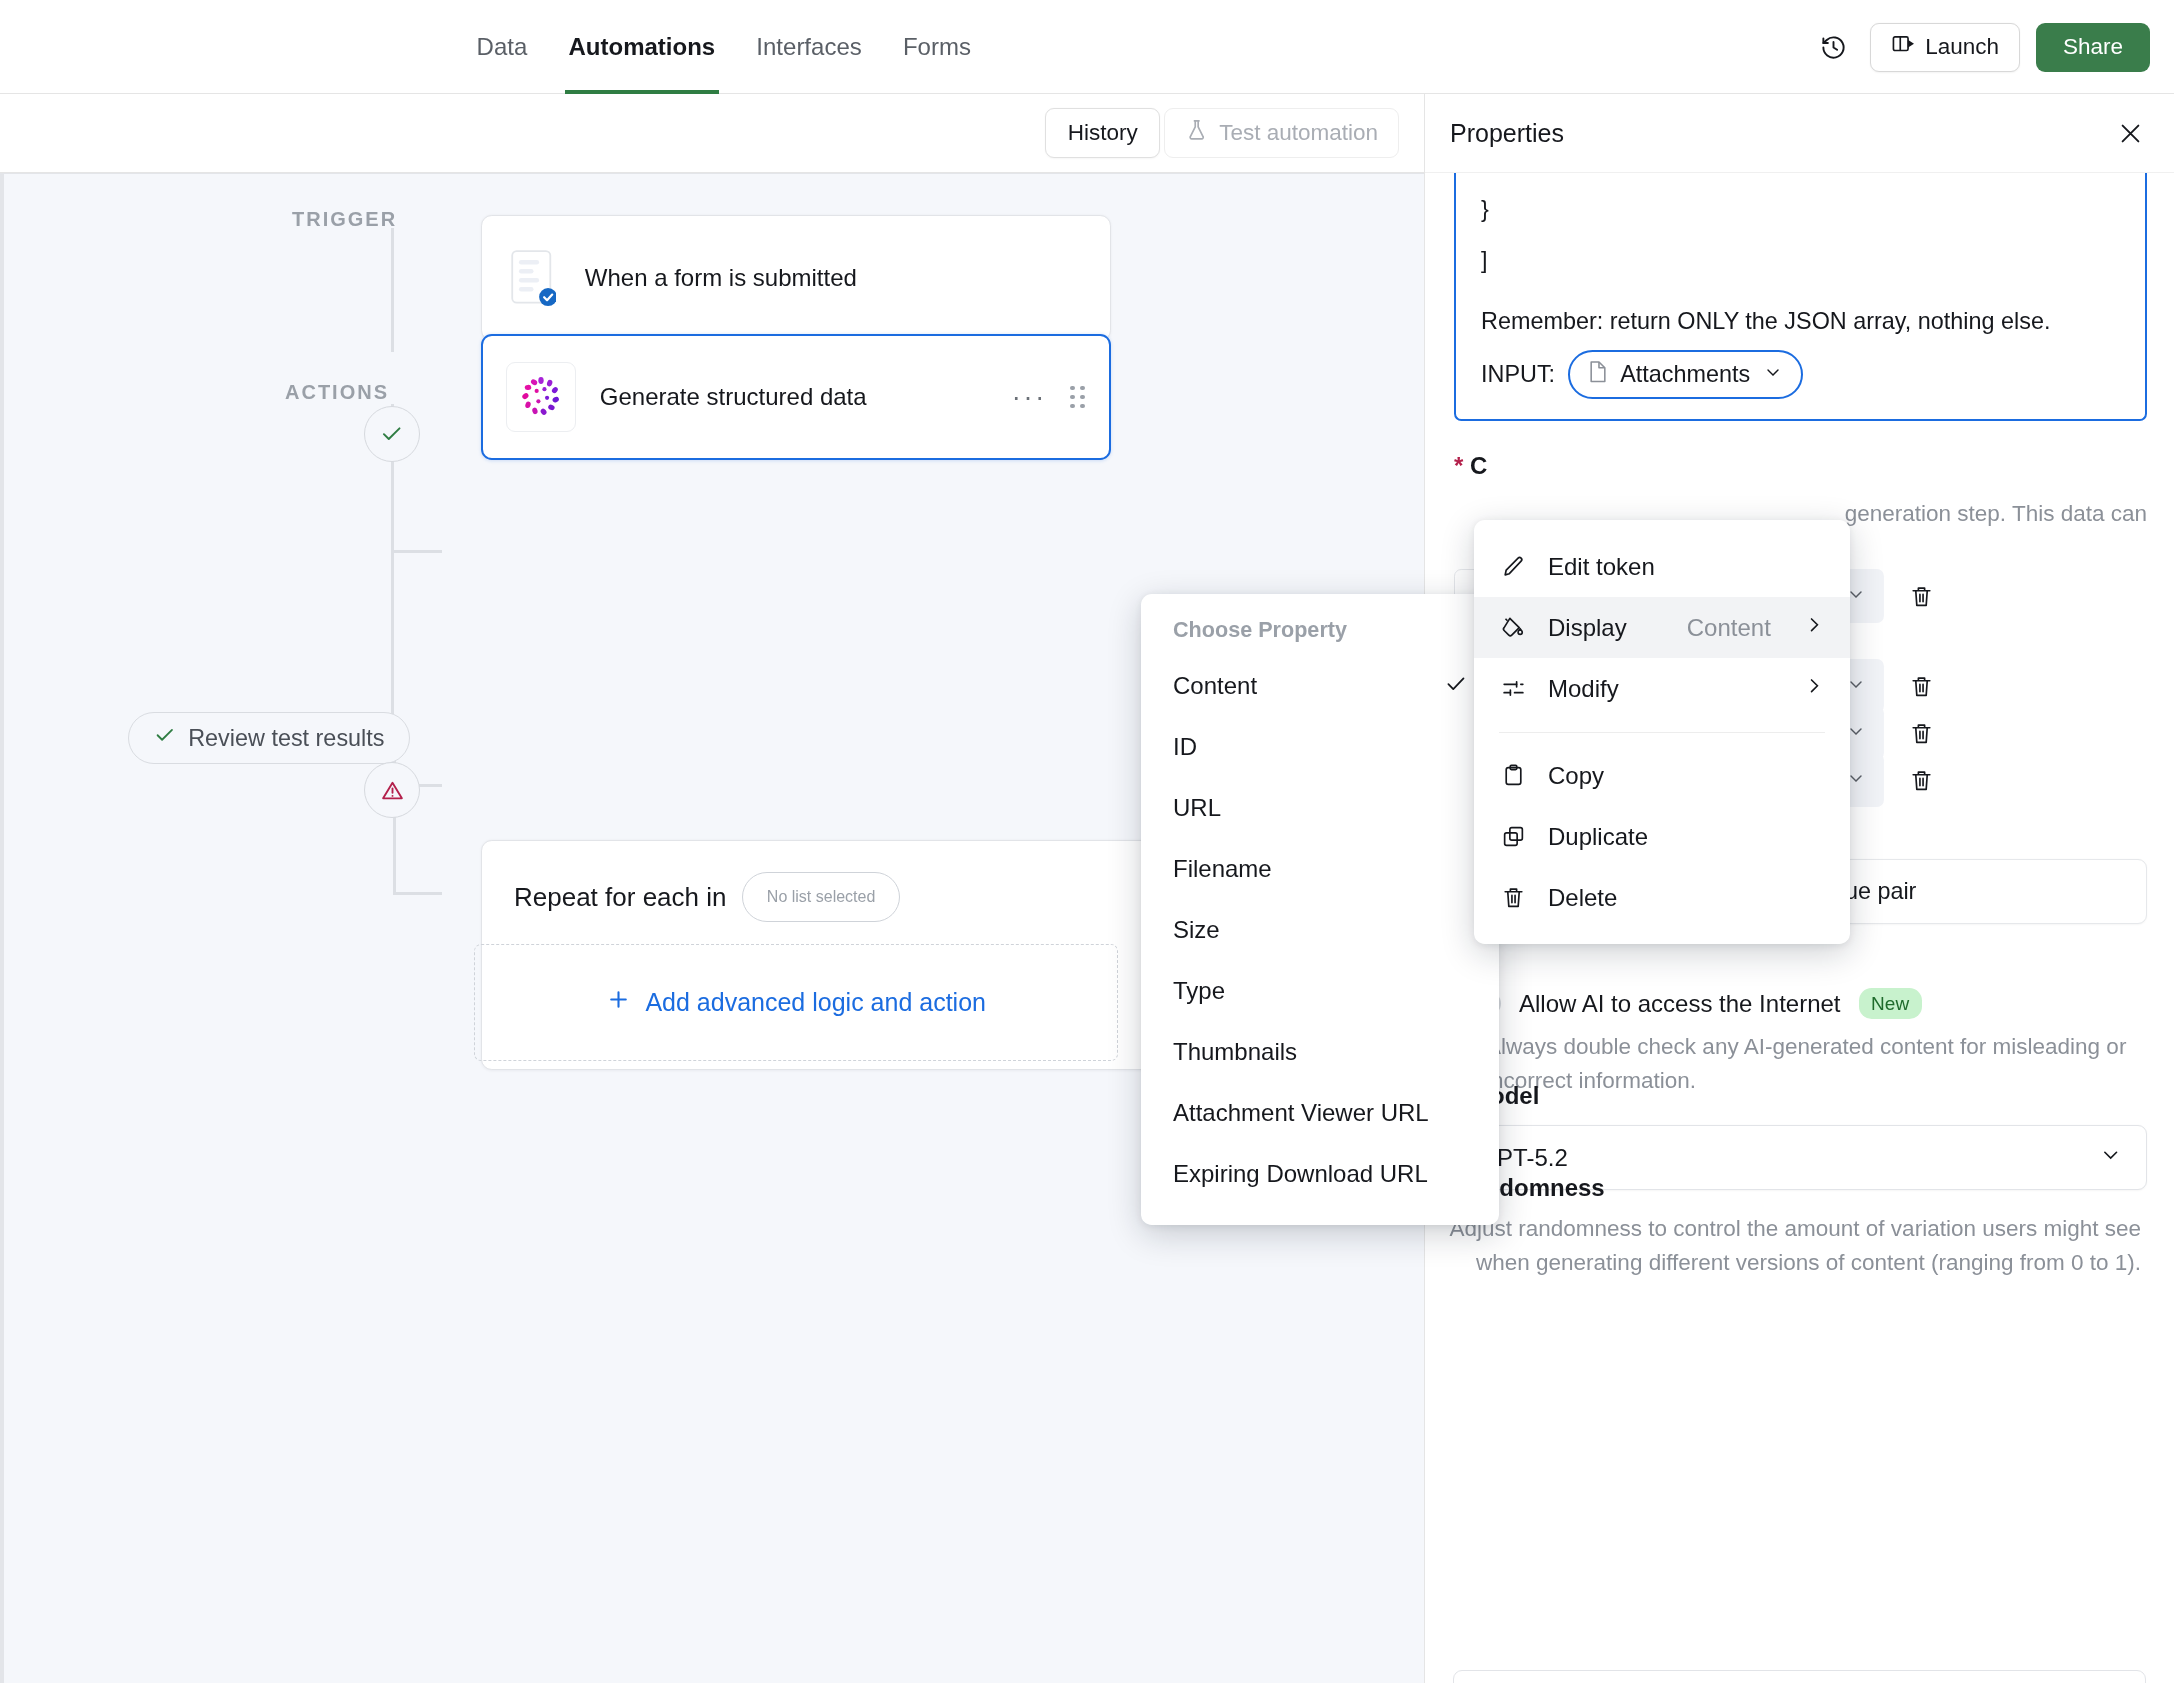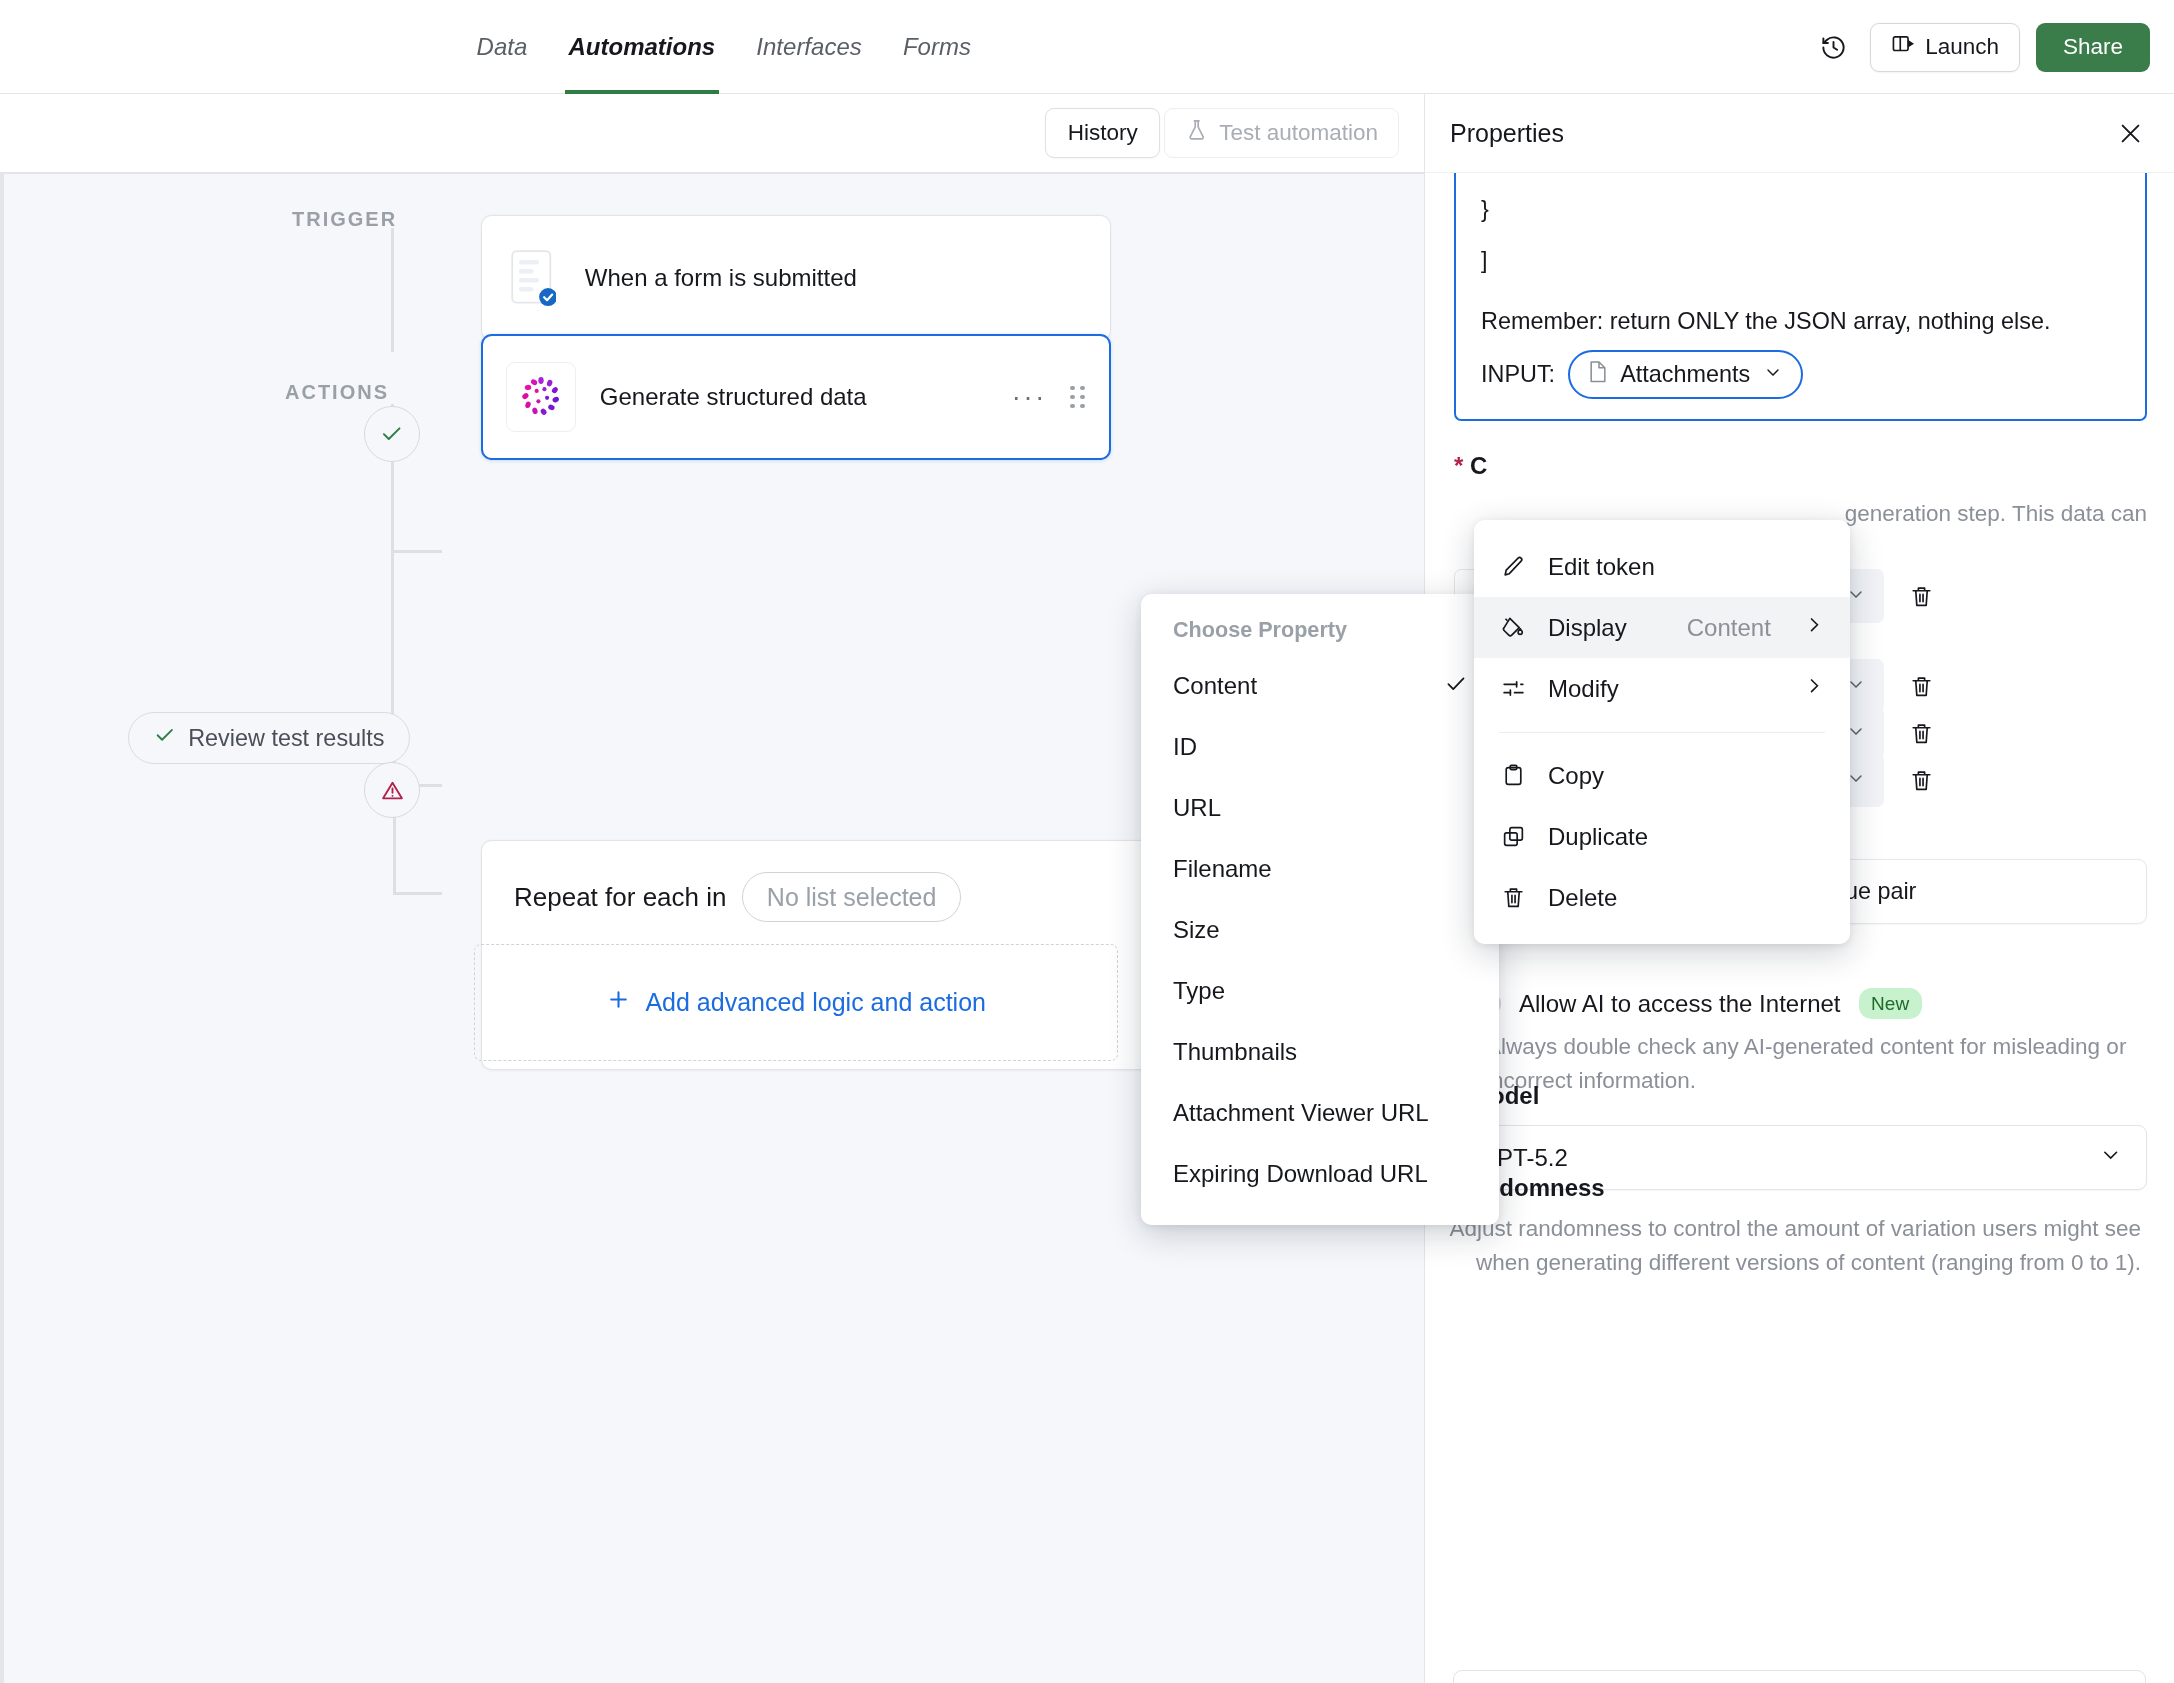--- a/index.html
+++ b/index.html
@@ -12,21 +12,21 @@
 
   
   .topbar {
     position: absolute; top: 0; left: 0; width: 2175px; height: 94px;
     background: #fff; border-bottom: 0.9px solid #e5e5e5;
     display: flex; align-items: center;
   }
   .tabs { position: absolute; left: 473px; top: 0; height: 94px; display: flex; align-items: center; gap: 34px; }
   .tab {
     font-size: 24px; color: #5a5f66; padding: 0 3.6px; height: 94px;
-    display: flex; align-items: center; cursor: pointer; position: relative; font-style: italic;
+    display: flex; align-items: center; cursor: pointer; position: relative;
   }
   .tab.active { color: #16181d; font-weight: 700; }
   .tab.active::after {
     content: ""; position: absolute; left: 0; right: 0; bottom: 0;
     height: 3.6px; background: #2f7d43;
   }
   .top-right { position: absolute; right: 25px; top: 0; height: 94px; display: flex; align-items: center; gap: 16px; }
   .icon-btn { width: 40px; height: 40px; display: flex; align-items: center; justify-content: center; cursor: pointer; color: #16181d; }
   .btn-launch {
     display: flex; align-items: center; gap: 10.8px;
@@ -94,21 +94,21 @@
   }
   .dots { letter-spacing: 2.7px; color: #6b7077; font-size: 27px; cursor: pointer; }
   .grip { display: grid; grid-template-columns: 5.4px 5.4px; gap: 4.5px; cursor: grab; }
   .grip i { width: 4.5px; height: 4.5px; background: #9aa0a8; border-radius: 50%; display: block; }
 
   .repeat-card { position: absolute; left: 437px; top: 666px; width: 711px; height: 162px; }
   .repeat-head { display: flex; align-items: center; gap: 16px; padding: 31px 32px 0 32px; }
   .repeat-label { font-size: 26px; color: #16181d; }
   .chip-nolist {
     height: 50px; padding: 0 23.4px; border: 0.9px solid #cfd3d9; border-radius: 27px;
-    display: flex; align-items: center; font-size: 25px; color: #9aa0a8; background: #fff; cursor: pointer;
+    display: flex; align-items: center; font-size: 16px; color: #9aa0a8; background: #fff; cursor: pointer;
   }
   .dashed {
     position: absolute; left: 470px; top: 770px; width: 644px; height: 117px;
     border: 1.8px dashed #cfd3d9; border-radius: 7.2px;
     display: flex; align-items: center; justify-content: center; gap: 14.4px;
     font-size: 25px; color: #1b6ce0; cursor: pointer; background: transparent;
   }
 
   
   .panel {

